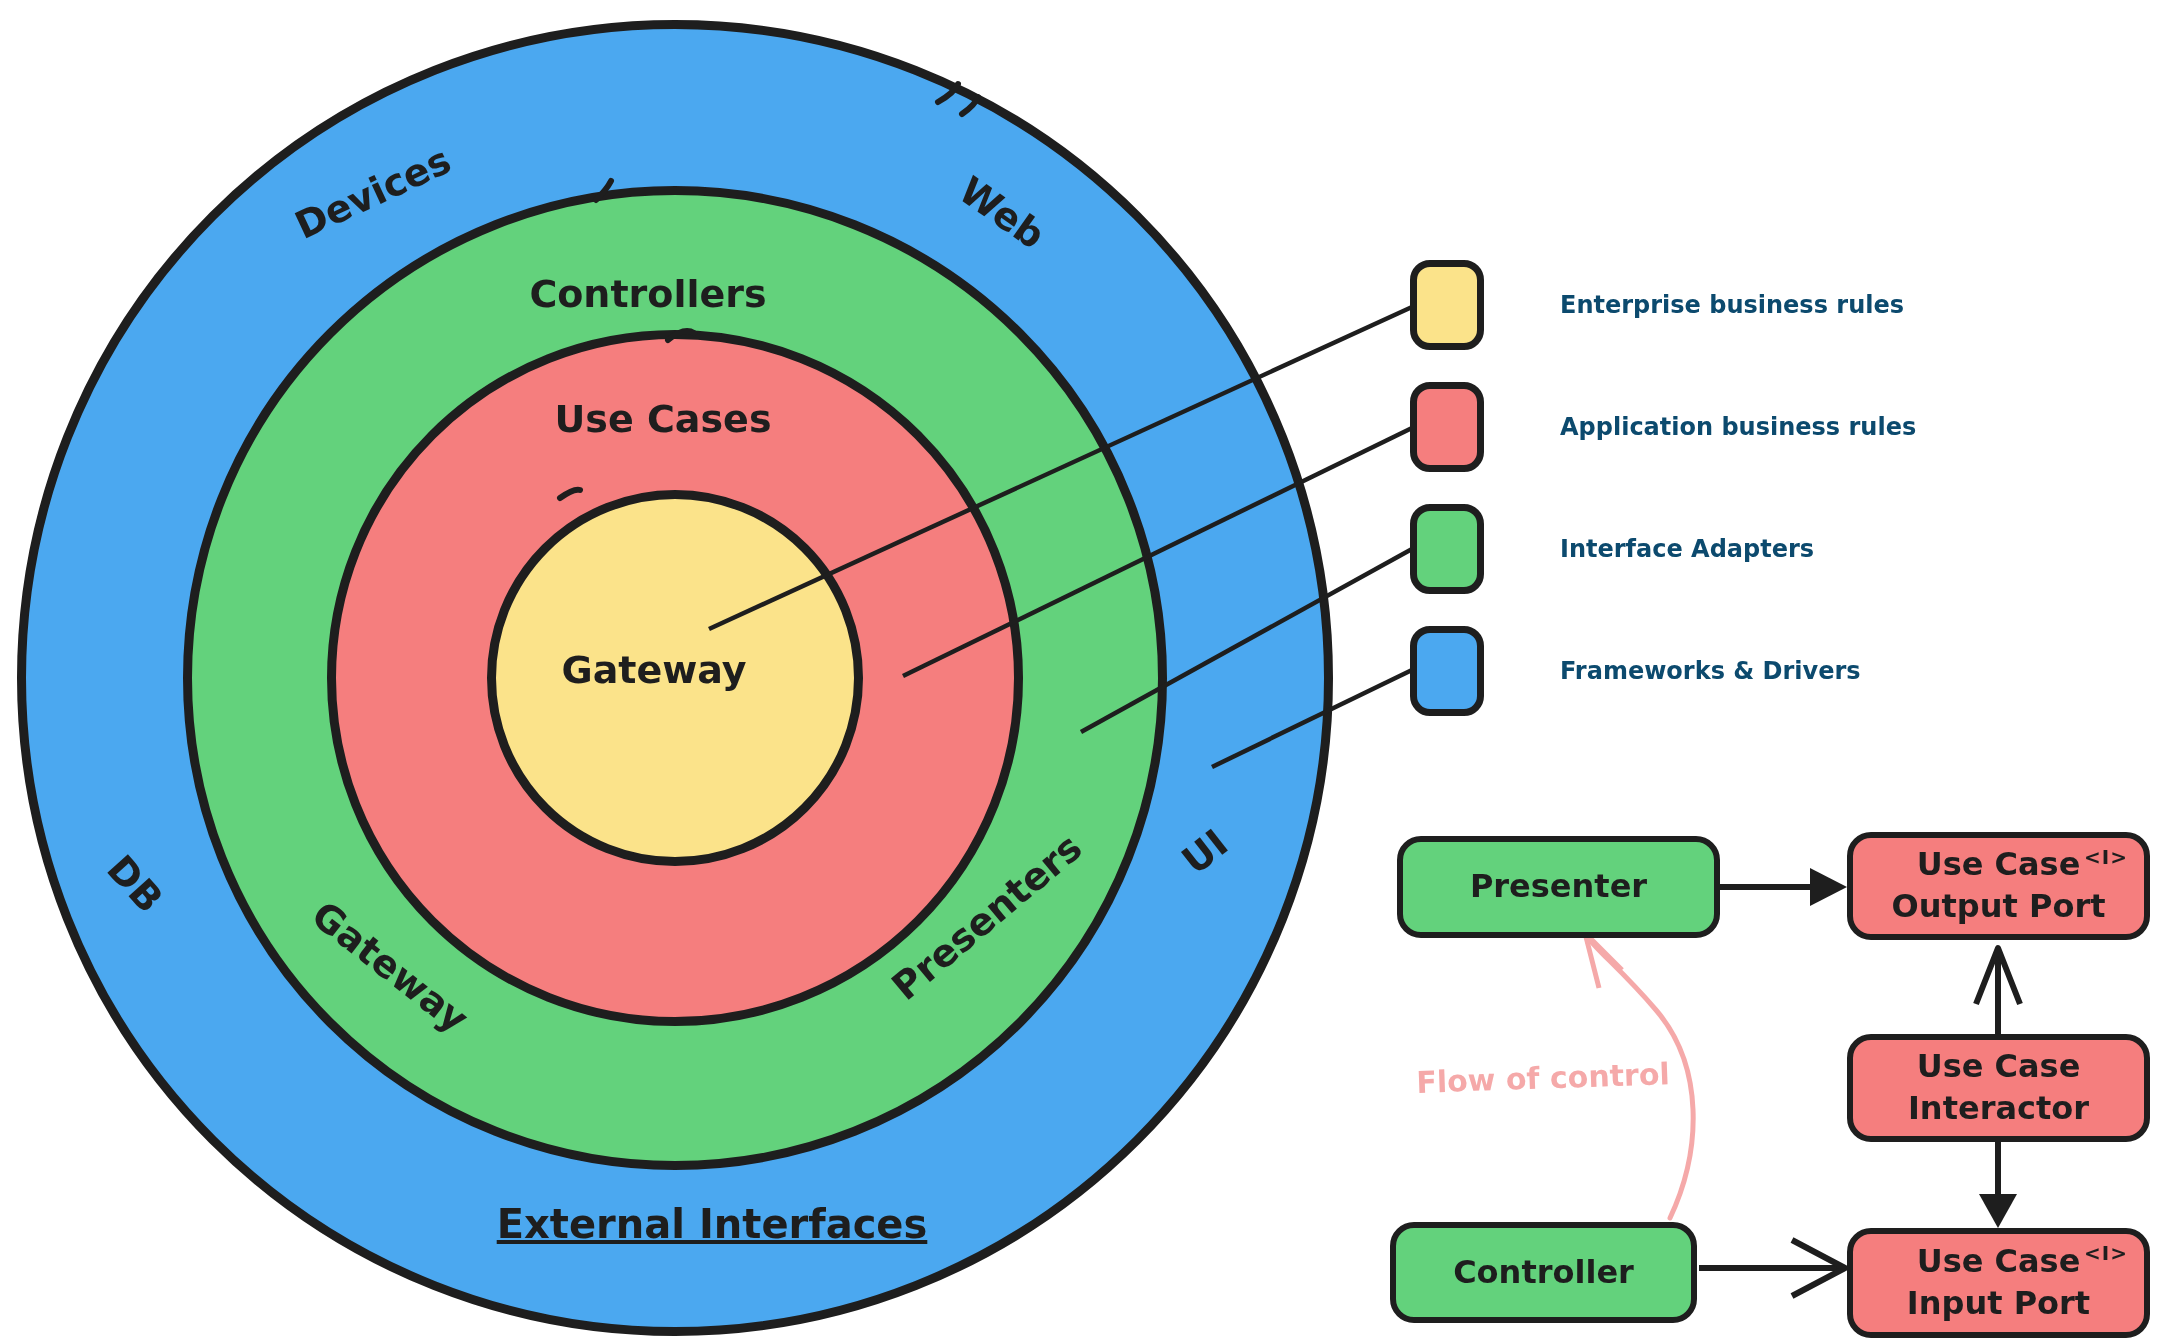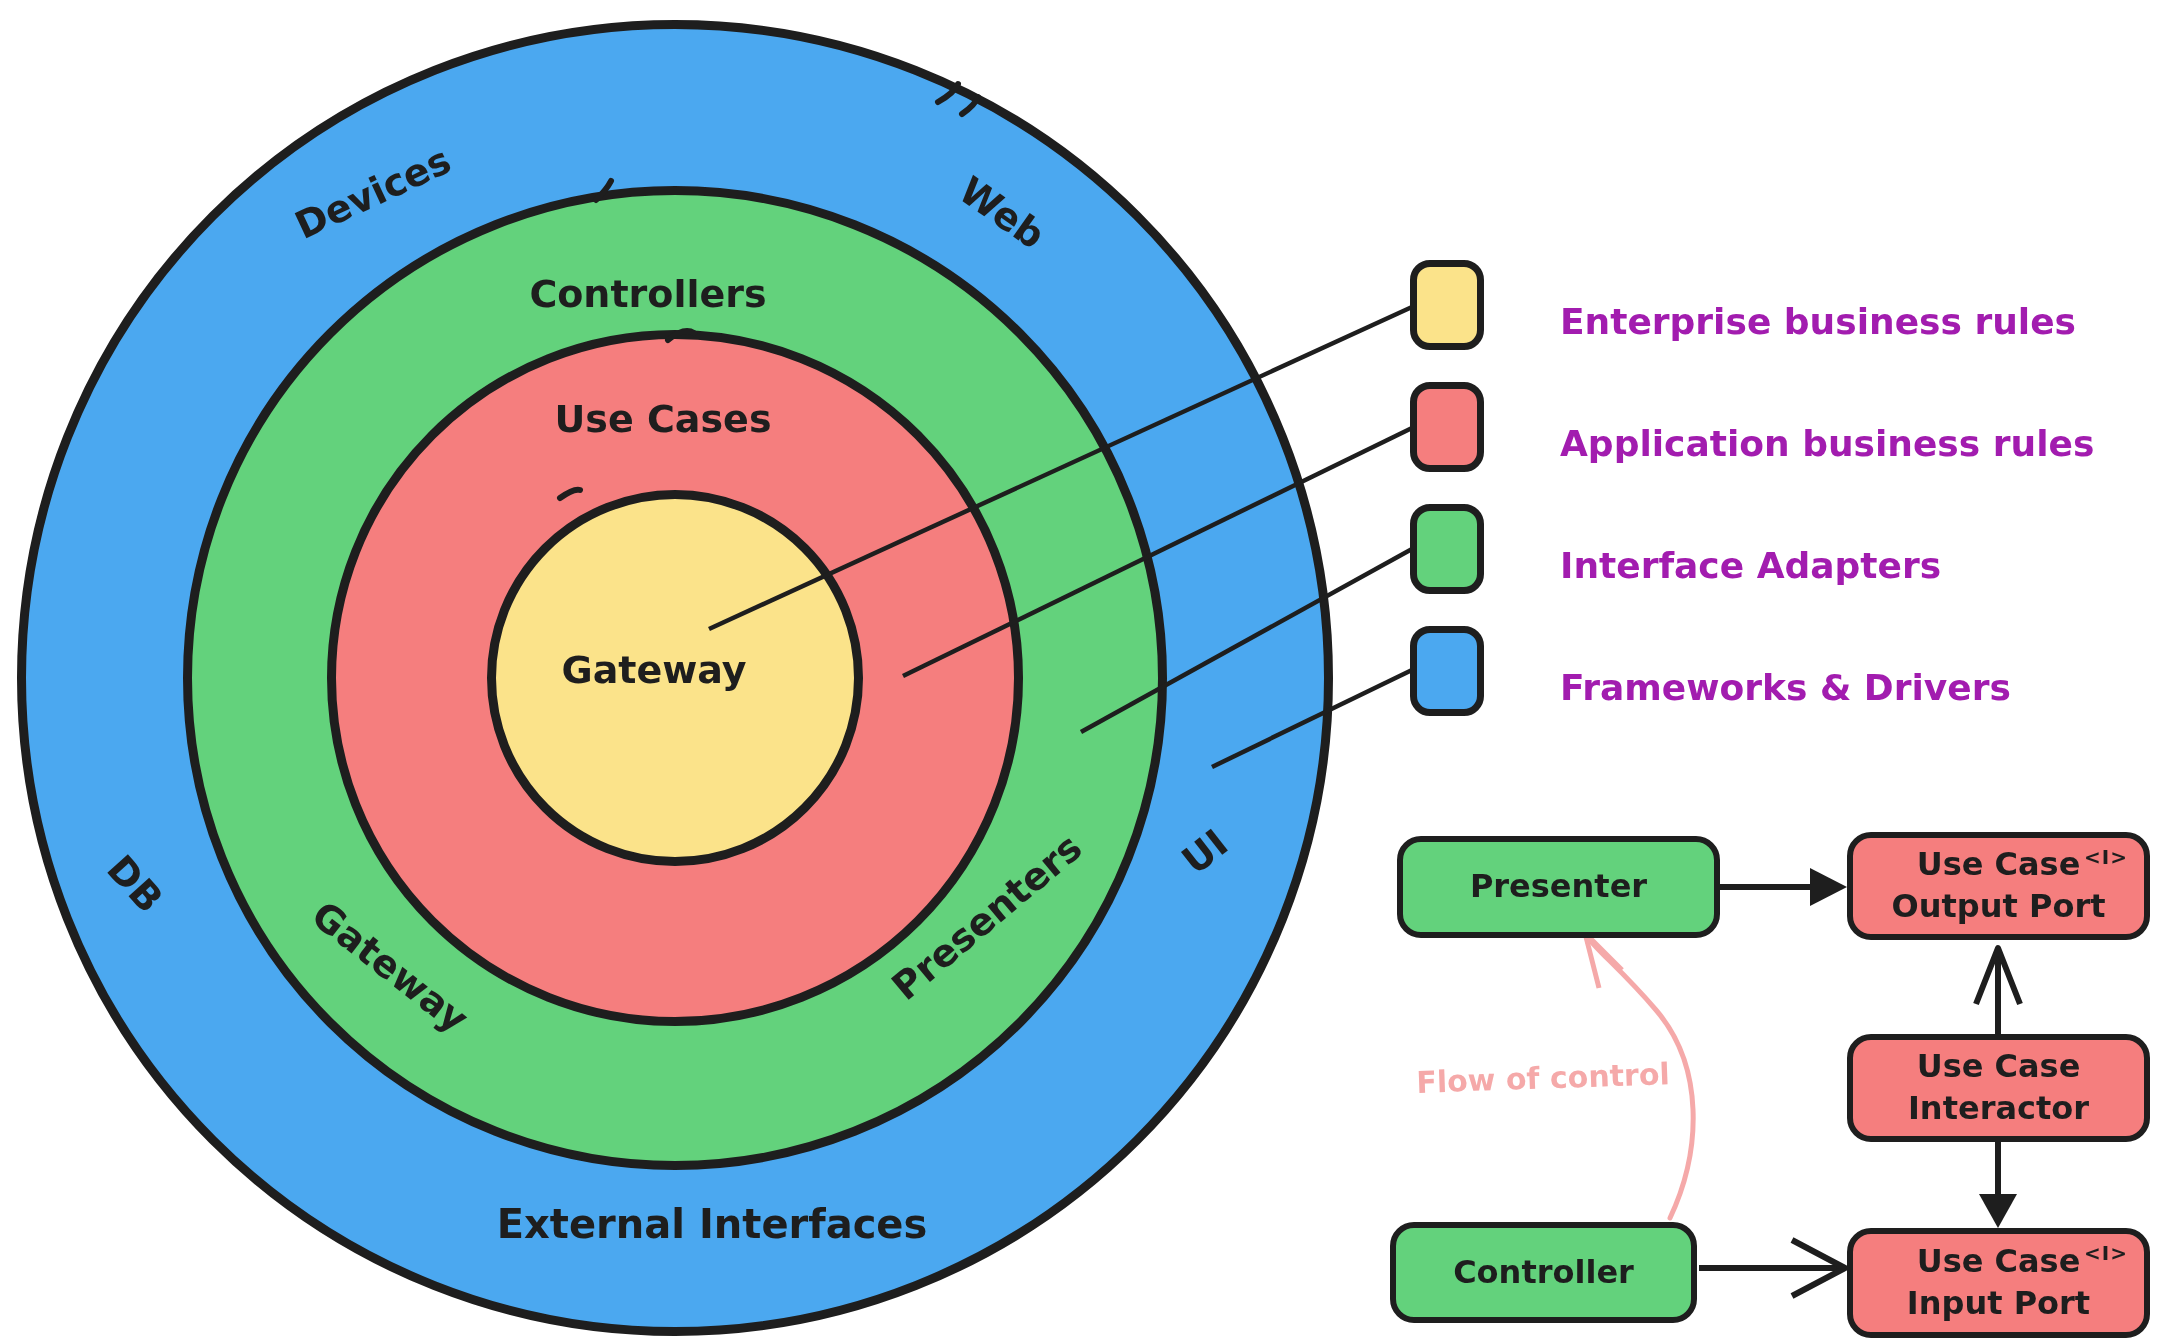--- a/index.html
+++ b/index.html
@@ -8,22 +8,22 @@
   
   .ring{position:absolute;border:9px solid #1e1e1e;border-radius:50%;box-sizing:border-box;}
   
   .overlay{position:absolute;left:0;top:0;z-index:5;pointer-events:none;}
   
   .lbl{position:absolute;color:#1e1e1e;font-weight:600;white-space:nowrap;z-index:10;
        transform:translate(-50%,-50%);}
   
   .swatch{position:absolute;width:74px;height:90px;border:7px solid #1e1e1e;border-radius:20px;
           box-sizing:border-box;z-index:10;}
-  .legend-label{position:absolute;left:1560px;transform:translateY(-50%);font-size:36px;
-                font-weight:600;color:#a21caf;white-space:nowrap;z-index:10;margin-top:16px;}
+  .legend-label{position:absolute;left:1560px;transform:translateY(-50%);font-size:24px;
+                font-weight:600;color:#0c4a6e;white-space:nowrap;z-index:10;}
   
   .fbox{position:absolute;border:6px solid #1e1e1e;border-radius:24px;box-sizing:border-box;
         display:flex;flex-direction:column;align-items:center;justify-content:center;
         font-size:32px;font-weight:600;color:#1e1e1e;line-height:1.3;z-index:10;}
   .imark{position:absolute;top:6px;right:16px;font-size:20px;font-weight:600;letter-spacing:1px;}
   .flow-label{position:absolute;font-size:30px;font-weight:600;white-space:nowrap;z-index:10;
               transform:translate(-50%,-50%) rotate(-2deg);}
 </style>
 </head>
 <body>
@@ -66,21 +66,21 @@
 
   <div class="lbl" style="left:654px;top:670px;font-size:38px;">Gateway</div>
   <div class="lbl" style="left:663px;top:419px;font-size:38px;">Use Cases</div>
   <div class="lbl" style="left:648px;top:282px;font-size:38px;margin-top:12px;">Controllers</div>
   <div class="lbl" style="left:373px;top:193px;font-size:38px;transform:translate(-50%,-50%) rotate(-25deg);">Devices</div>
   <div class="lbl" style="left:1002px;top:213px;font-size:38px;transform:translate(-50%,-50%) rotate(35deg);">Web</div>
   <div class="lbl" style="left:135px;top:884px;font-size:38px;transform:translate(-50%,-50%) rotate(48deg);">DB</div>
   <div class="lbl" style="left:390px;top:967px;font-size:38px;transform:translate(-50%,-50%) rotate(38deg);">Gateway</div>
   <div class="lbl" style="left:987px;top:917px;font-size:38px;transform:translate(-50%,-50%) rotate(-40deg);">Presenters</div>
   <div class="lbl" style="left:1205px;top:852px;font-size:38px;transform:translate(-50%,-50%) rotate(-38deg);">UI</div>
-  <div class="lbl" style="left:712px;top:1224px;font-size:40px;">External Interfaces</div>
+  <div class="lbl" style="left:712px;top:1224px;font-size:40px;text-decoration:underline;">External Interfaces</div>
 
   <div class="swatch" style="left: 1410px; top: 260px; background-color: rgb(251, 227, 138);"></div>
   <div class="legend-label" style="top:305px;">Enterprise business rules</div>
 
   <div class="swatch" style="left: 1410px; top: 382px; background-color: rgb(245, 126, 126);"></div>
   <div class="legend-label" style="top:427px;">Application business rules</div>
 
   <div class="swatch" style="left: 1410px; top: 504px; background-color: rgb(99, 210, 124);"></div>
   <div class="legend-label" style="top:549px;">Interface Adapters</div>
 

